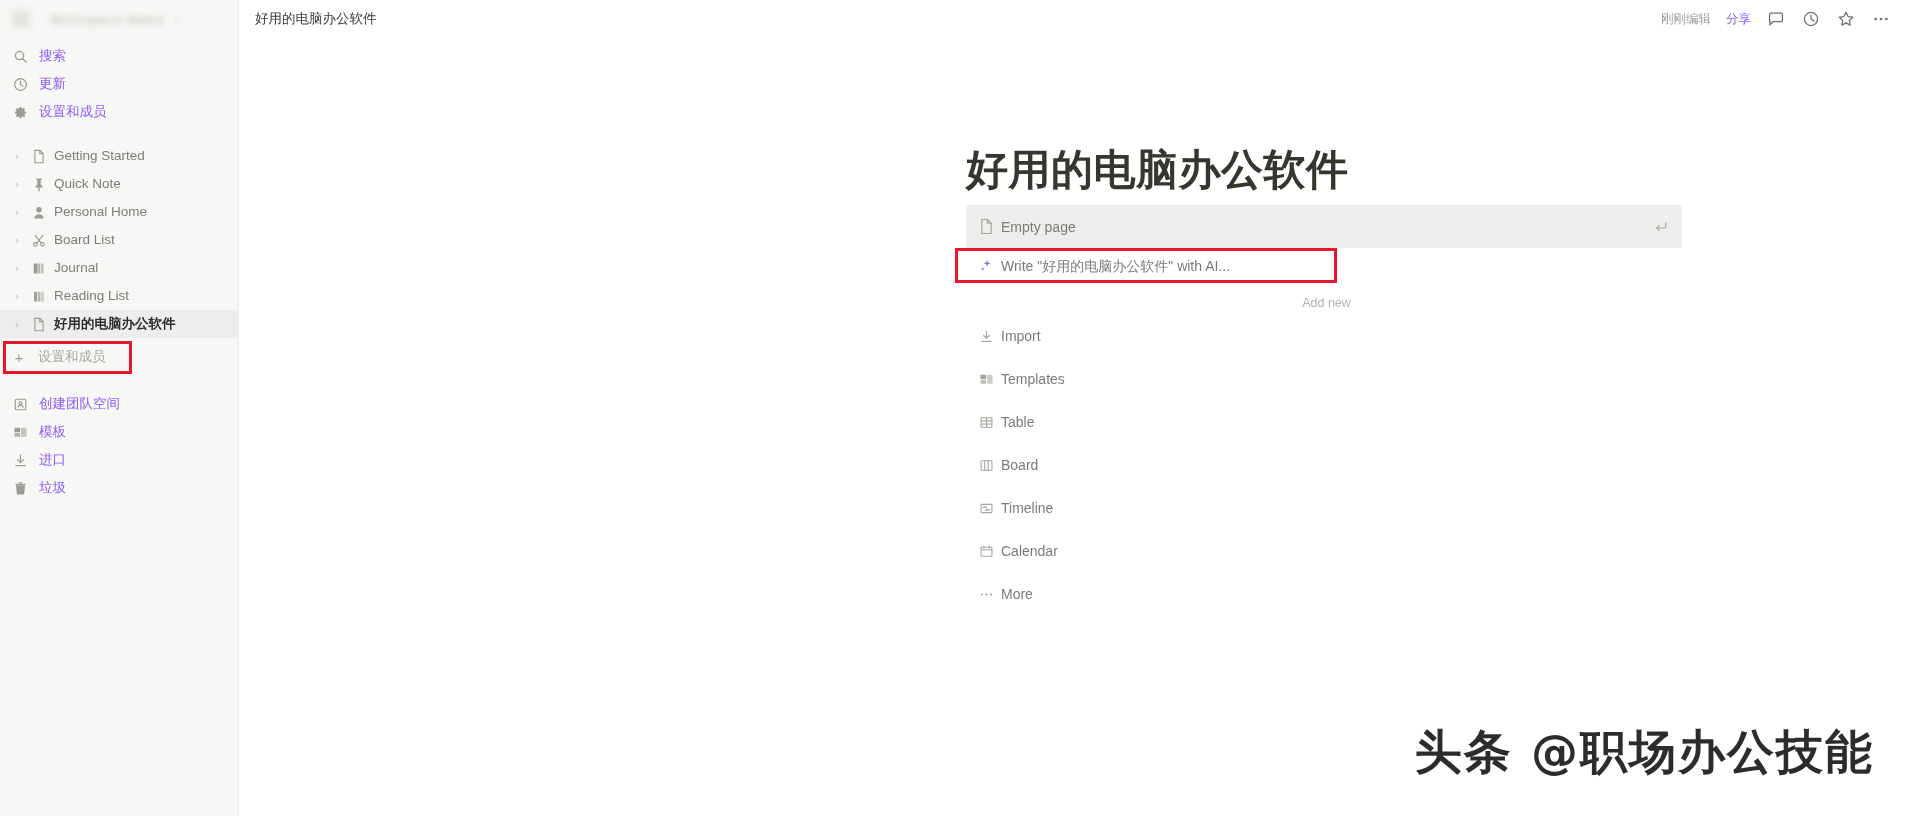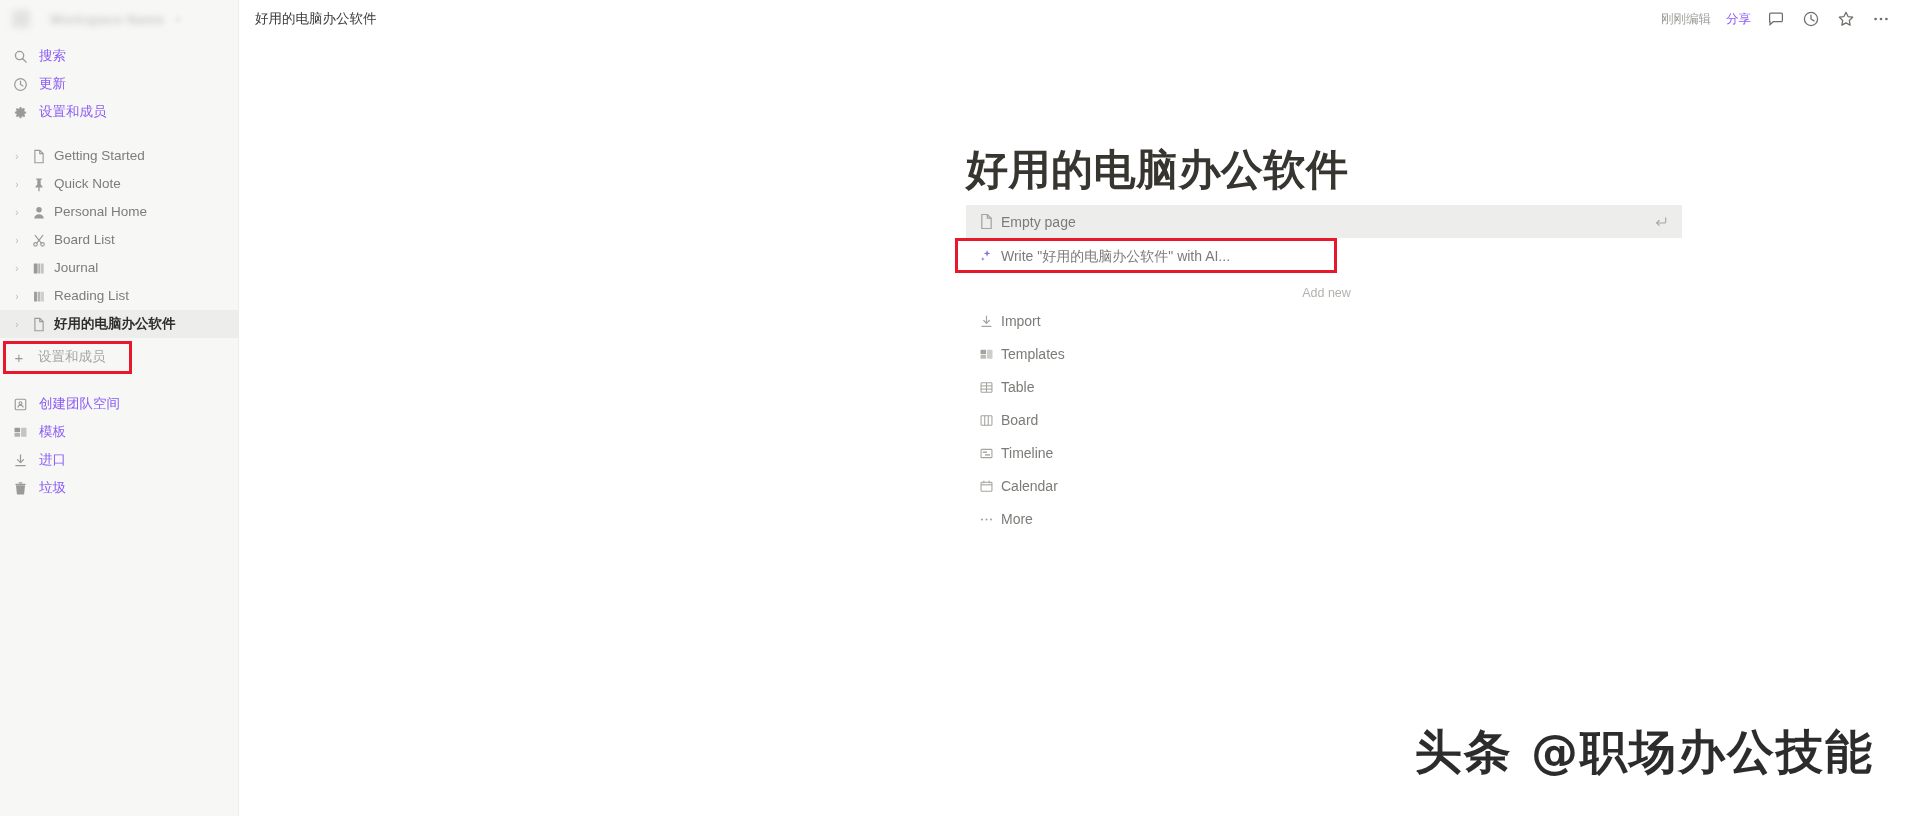--- a/index.html
+++ b/index.html
@@ -185,21 +185,21 @@
     font-weight: 800;
     color: #37352f;
     letter-spacing: 0.5px;
     line-height: 1.12;
     margin-bottom: 12px;
   }
 
   .opt-row {
     display: flex;
     align-items: center;
-    height: 33px;
+    height: 43px;
     gap: 0;
     cursor: pointer;
     position: relative;
     padding-left: 5px;
   }
   .opt-row .oico {
     width: 30px; flex: 0 0 30px;
     display: flex; align-items: center; justify-content: center;
     color: #a5a49f;
   }

